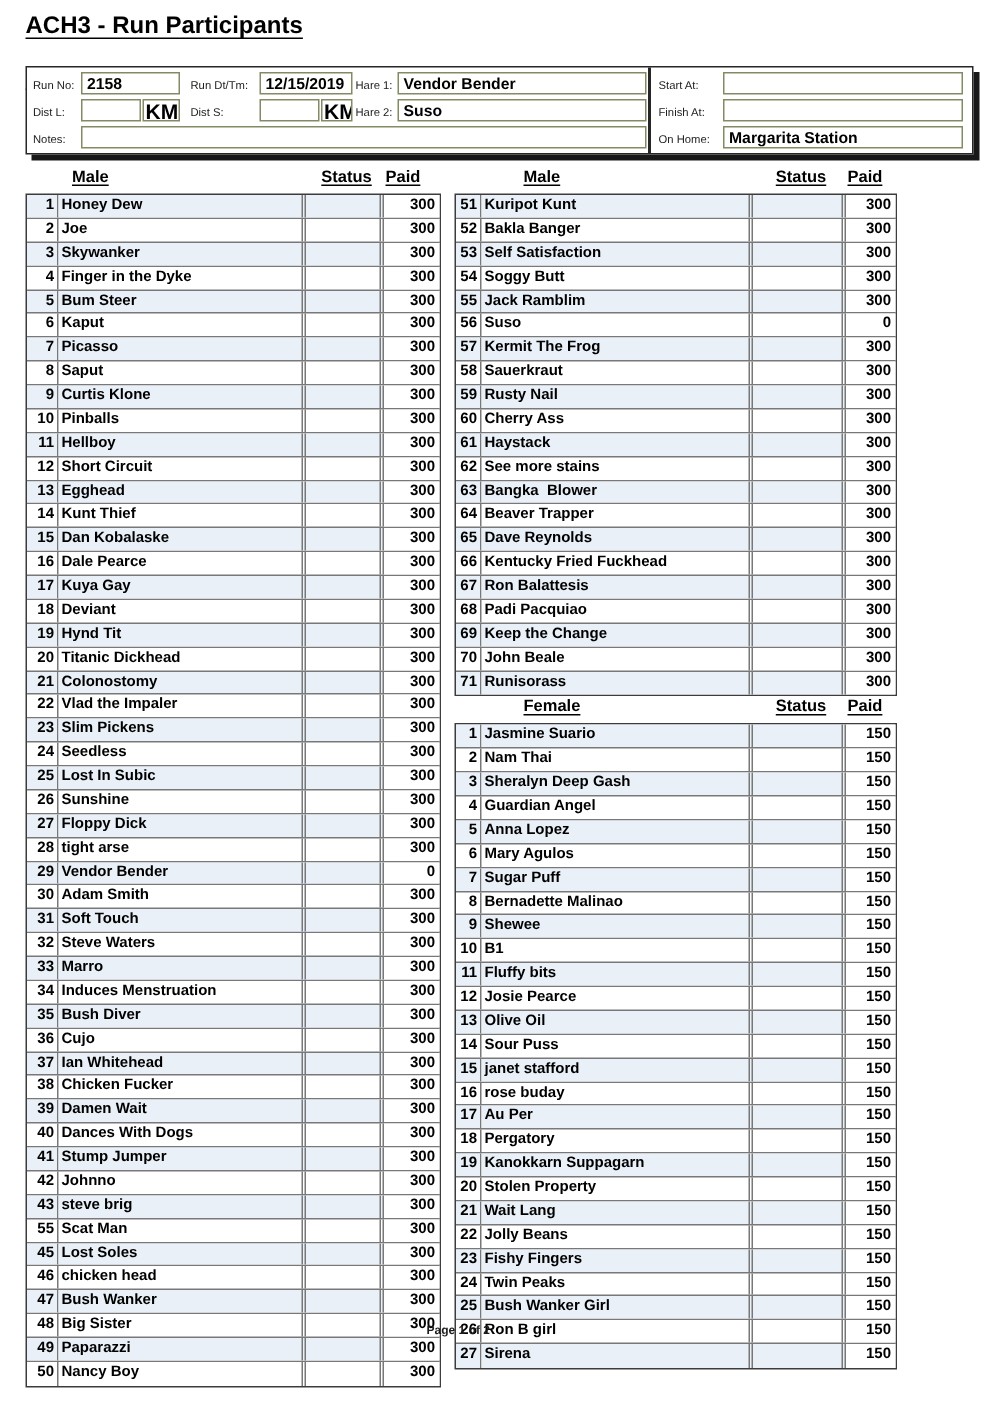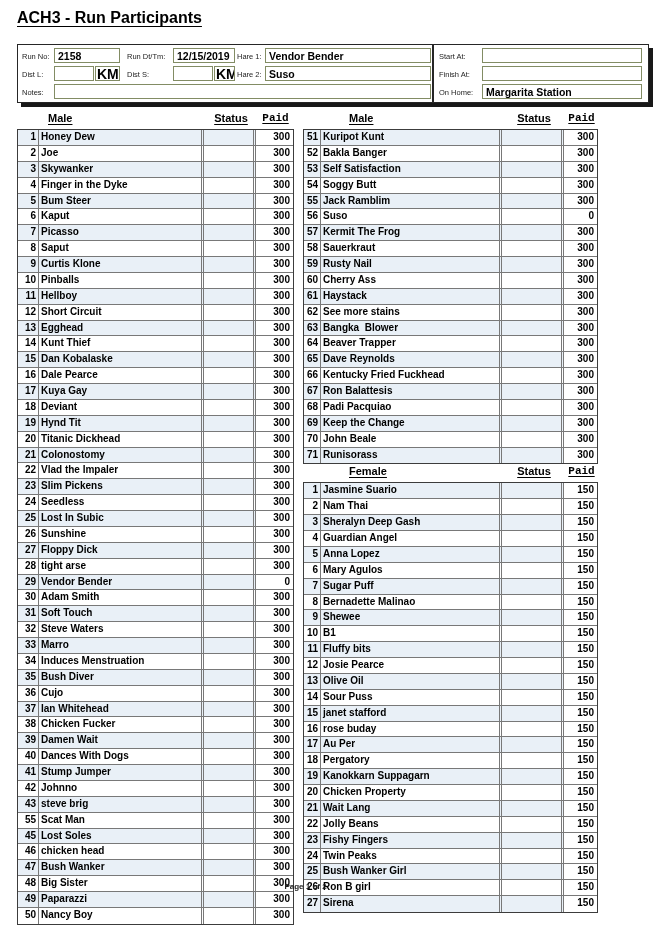--- a/index.html
+++ b/index.html
@@ -28,21 +28,21 @@
   .tcol-left  { left:17px;  width:277px; }
   .tcol-right { left:303px; width:295px; }
   .thead { height:17px; display:flex; font-size:11px; font-weight:bold; align-items:flex-start; }
   .thead span { text-decoration:underline; text-underline-offset:2px; }
   .h-main   { box-sizing:border-box; }
   .tcol-left  .h-main { width:188px; padding-left:31px; }
   .tcol-right .h-main { width:200px; padding-left:46px; }
   .h-status { text-align:center; }
   .tcol-left  .h-status { width:52px; }
   .tcol-right .h-status { width:62px; }
-  .h-paid   { text-align:center;font-family:Liberation Mono, monospace; }
+  .h-paid   { text-align:left; }
   .tcol-left  .h-paid { width:37px; }
   .tcol-right .h-paid { width:33px; }
 
   .tbody { border:1.5px solid #3c3c3c; background:#fff; }
   .trow { display:flex; height:15.88px; box-sizing:border-box; border-bottom:1px solid #787878; }
   .trow:last-child { border-bottom:none; }
   .c { box-sizing:border-box; font-weight:bold; font-size:10px; line-height:14.5px;
        overflow:hidden; }
   .c-num  { text-align:right; padding-right:2px; border-right:1px solid #787878; }
   .tcol-left  .c-num { width:21px; }
@@ -661,21 +661,21 @@
           <span class="c c-paid">150</span>
         </div>
         <div class="trow alt">
           <span class="c c-num">19</span>
           <span class="c c-name">Kanokkarn Suppagarn</span>
           <span class="c c-status"></span>
           <span class="c c-paid">150</span>
         </div>
         <div class="trow">
           <span class="c c-num">20</span>
-          <span class="c c-name">Chicken Property</span>
+          <span class="c c-name">Stolen Property</span>
           <span class="c c-status"></span>
           <span class="c c-paid">150</span>
         </div>
         <div class="trow alt">
           <span class="c c-num">21</span>
           <span class="c c-name">Wait Lang</span>
           <span class="c c-status"></span>
           <span class="c c-paid">150</span>
         </div>
         <div class="trow">

